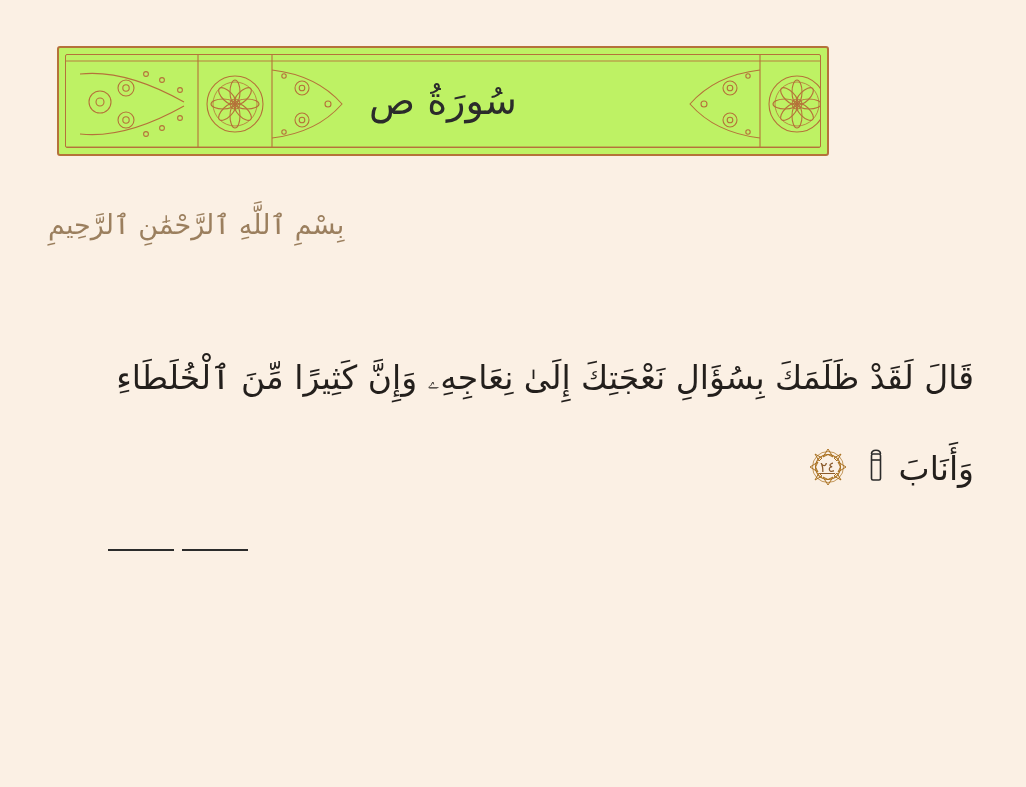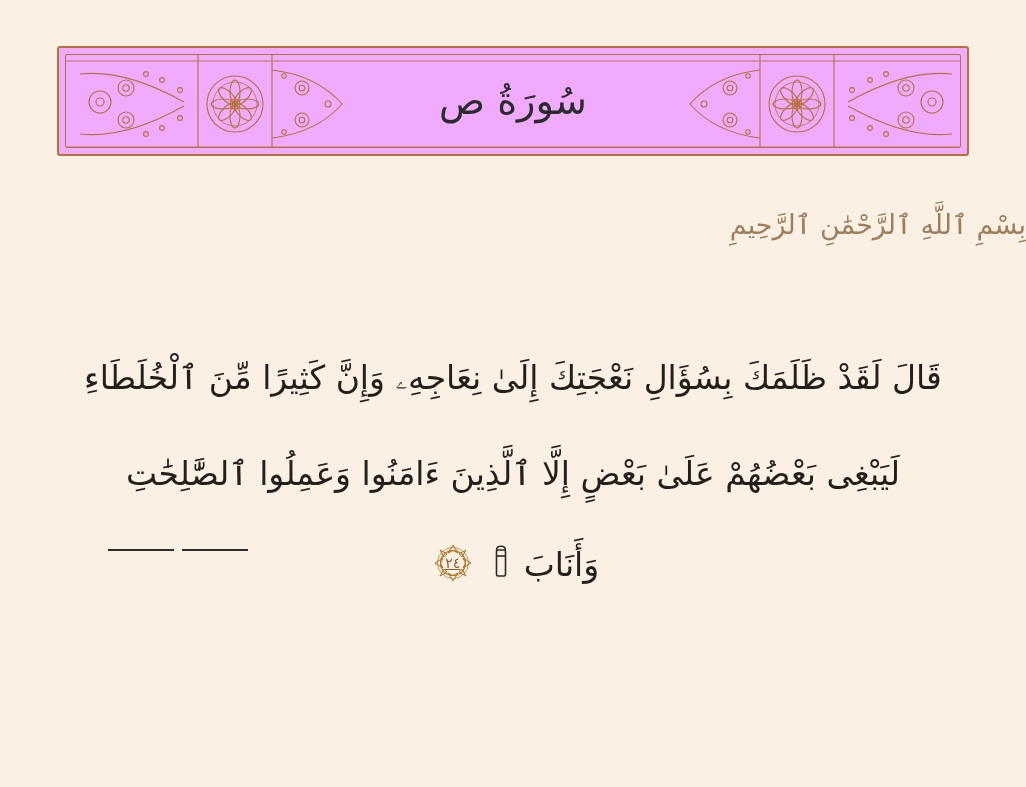--- a/index.html
+++ b/index.html
@@ -20,26 +20,26 @@
     position: absolute;
     inset: 0;
     background: #fbf0e4;
   }
 
   
   .surah-banner {
     position: absolute;
     left: 57px;
     top: 46px;
-    width: 912px;
+    width: 772px;
     height: 110px;
     border: 2px solid #b5723a;
     border-radius: 3px;
     box-sizing: border-box;
-    background: #f0abfc;
+    background: #bef264;
   }
   .surah-banner-inner {
     position: absolute;
     inset: 6px;
     border: 1px solid #b5723a;
     border-radius: 2px;
     box-sizing: border-box;
     overflow: hidden;
   }
   .banner-svg {
@@ -61,35 +61,35 @@
     direction: rtl;
     line-height: 1;
   }
 
   
   .basmala {
     position: absolute;
     left: 0;
     right: 0;
     top: 206px;
-    text-align: right;
+    text-align: left;
     font-size: 27px;
     color: #9b7f5e;
     direction: rtl;
     line-height: 1.4;
+    padding-left: 48px;
   }
 
   
   .quran-body {
     position: absolute;
     left: 52px;
     right: 52px;
     top: 330px;
     direction: rtl;
-    text-align: center;
     color: #231f1c;
   }
   .ayah-line {
     font-size: 33px;
     line-height: 96px;
     white-space: nowrap;
     letter-spacing: 0.5px;
   }
   .ayah-line.last {
     line-height: 86px;
@@ -260,21 +260,20 @@
       </svg>
 
       <div class="surah-name">سُورَةُ ص</div>
     </div>
   </div>
 
   <div class="basmala">بِسْمِ ٱللَّهِ ٱلرَّحْمَٰنِ ٱلرَّحِيمِ</div>
 
   <div class="quran-body">
     <div class="ayah-line">قَالَ لَقَدْ ظَلَمَكَ بِسُؤَالِ نَعْجَتِكَ إِلَىٰ نِعَاجِهِۦ وَإِنَّ كَثِيرًا مِّنَ ٱلْخُلَطَاءِ</div>
-    <div class="ayah-line">لَيَبْغِى بَعْضُهُمْ عَلَىٰ بَعْضٍ إِلَّا ٱلَّذِينَ ءَامَنُوا وَعَمِلُوا ٱلصَّٰلِحَٰتِ</div>
     <div class="ayah-line last">
       <span>وَأَنَابَ</span>
 
       
       <span class="sajda-glyph">
         <svg width="20" height="40" viewBox="0 0 20 40">
           <g fill="none" stroke="#2b2b2b" stroke-width="1.6">
             <rect x="5.5" y="8" width="9" height="26" rx="1.5"></rect>
             <path d="M5.5,8 C5.5,3 14.5,3 14.5,8"></path>
             <line x1="5.5" y1="14" x2="14.5" y2="14"></line>

